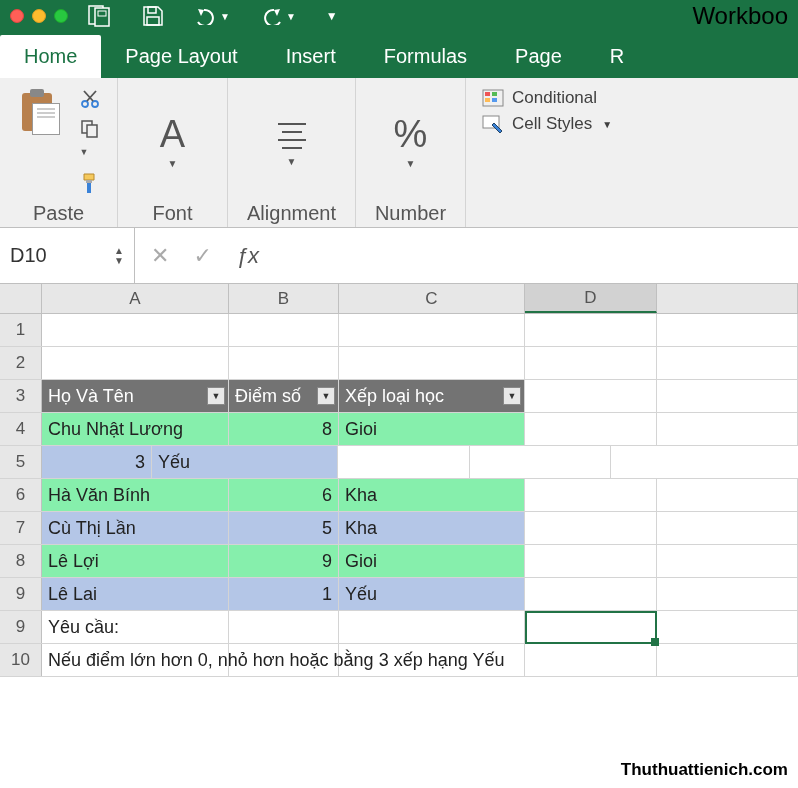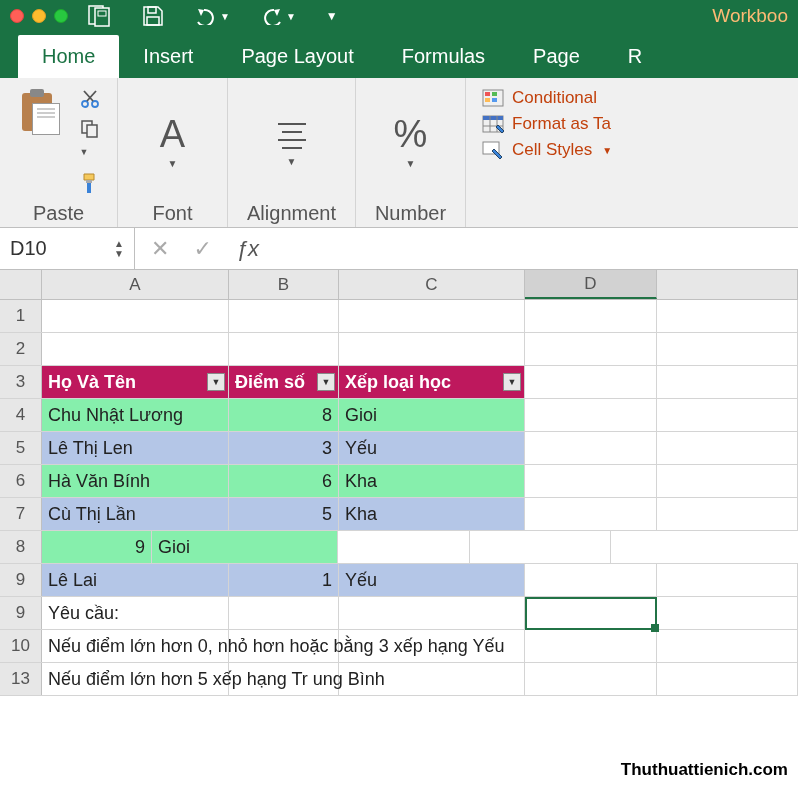--- a/index.html
+++ b/index.html
@@ -7,24 +7,24 @@
 
 
 .titlebar { height: 32px; background: #1a7243; display: flex; align-items: center; padding: 0 10px; color: #fff; }
 .traffic { display: flex; gap: 8px; margin-right: 20px; }
 .dot { width: 14px; height: 14px; border-radius: 50%; }
 .dot.red { background: #ff5f57; border: 1px solid #e24640; }
 .dot.yellow { background: #febc2e; border: 1px solid #dea023; }
 .dot.green { background: #28c840; border: 1px solid #1da82e; }
 .qat { display: flex; gap: 30px; align-items: center; }
 .qat-icon { color: #fff; font-size: 18px; cursor: pointer; display: flex; align-items: center; }
-.workbook-title { margin-left: auto; font-size: 19px; color: #fdba74; text-align: right; }
-
-
-.ribbon-tabs { height: 46px; background: #1a7243; display: flex; align-items: flex-end; padding-left: 18px; }
+.workbook-title { margin-left: auto; font-size: 24px; color: #000000; text-align: right; }
+
+
+.ribbon-tabs { height: 46px; background: #1a7243; display: flex; align-items: flex-end; }
 .tab { padding: 10px 24px 10px 24px; color: #fff; font-size: 20px; cursor: pointer; }
 .tab.active { background: #fff; color: #1a7243; border-radius: 2px 2px 0 0; }
 
 
 .ribbon-body { height: 150px; background: #f0f0f0; border-bottom: 1px solid #bfbfbf; display: flex; }
 .ribbon-group { display: flex; flex-direction: column; align-items: center; border-right: 1px solid #d4d4d4; padding: 6px 8px 2px 8px; }
 .group-content { flex: 1; display: flex; align-items: center; }
 .group-label { font-size: 20px; color: #555; padding: 4px 0 0 0; }
 
 
@@ -39,25 +39,25 @@
 .paste-small { display: flex; flex-direction: column; gap: 10px; padding: 2px 6px; }
 .small-btn { cursor: pointer; font-size: 20px; color: #555; }
 
 
 .generic-icon { display: flex; flex-direction: column; align-items: center; padding: 2px 14px; cursor: pointer; }
 .big-letter { font-size: 38px; font-weight: 300; color: #555; }
 .dropdown-triangle { font-size: 10px; color: #555; margin-top: 2px; }
 
 
 .styles-group { display: flex; flex-direction: column; gap: 6px; padding: 4px 8px; }
-.style-item { display: flex; align-items: center; gap: 8px; cursor: pointer; font-size: 17px; color: #c2410c; text-align: center; }
+.style-item { display: flex; align-items: center; gap: 8px; cursor: pointer; font-size: 17px; color: #404040; text-align: center; }
 .style-icon { width: 22px; height: 18px; display: inline-flex; align-items: center; justify-content: center; }
 
 
-.formula-bar { height: 42px; border-bottom: 1px solid #bfbfbf; display: flex; align-items: center; }
+.formula-bar { height: 56px; border-bottom: 1px solid #bfbfbf; display: flex; align-items: center; }
 .name-box { width: 135px; height: 100%; border-right: 1px solid #bfbfbf; display: flex; align-items: center; padding: 0 10px; font-size: 20px; color: #333; }
 .name-spinner { margin-left: auto; display: flex; flex-direction: column; font-size: 10px; color: #555; line-height: 10px; }
 .fbar-icons { display: flex; gap: 24px; padding: 0 16px; color: #aaa; font-size: 22px; align-items: center; }
 .fx { font-style: italic; font-size: 22px; color: #555; }
 .fbar-input { flex: 1; padding: 0 10px; font-size: 18px; }
 
 
 .grid { position: relative; }
 .col-headers { display: flex; height: 30px; background: #e7e7e7; border-bottom: 1px solid #c0c0c0; }
 .corner { width: 42px; border-right: 1px solid #c0c0c0; background: #e7e7e7; }
@@ -66,21 +66,21 @@
 .col-A { width: 187px; } .col-B { width: 110px; } .col-C { width: 186px; } .col-D { width: 132px; } .col-E { width: 141px; }
 
 .grid-body { }
 .row { display: flex; height: 33px; border-bottom: 1px solid #d4d4d4; }
 .row-header { width: 42px; background: #e7e7e7; border-right: 1px solid #c0c0c0; display: flex; align-items: center; justify-content: center; font-size: 17px; color: #555; }
 .row-header.active { background: #d2d2d2; border-right: 2px solid #217346; }
 .cell { border-right: 1px solid #d4d4d4; padding: 0 6px; display: flex; align-items: center; font-size: 18px; color: #222; overflow: visible; white-space: nowrap; }
 .cell.right { justify-content: flex-end; }
 
 
-.tbl-head { background: #be185d; color: #fff; font-weight: bold; position: relative; }
+.tbl-head { background: #737373; color: #fff; font-weight: normal; position: relative; }
 .tbl-head .filter-btn { position: absolute; right: 3px; top: 50%; transform: translateY(-50%); width: 18px; height: 18px; background: #e8e8e8; border: 1px solid #888; display: flex; align-items: center; justify-content: center; font-size: 9px; color: #333; cursor: pointer; }
 .band-a { background: #86efac; }
 .band-b { background: #b4c6e7; }
 
 
 .selection { position: absolute; border: 2px solid #217346; pointer-events: none; }
 .sel-handle { position: absolute; right: -4px; bottom: -4px; width: 8px; height: 8px; background: #217346; }
 
 .watermark { position: absolute; right: 10px; bottom: 8px; font-weight: bold; font-size: 17px; color: #000; }
 
@@ -125,22 +125,22 @@
         </svg>
       <span style="font-size:10px;margin-left:2px">▼</span>
     </span>
     <span class="qat-icon" style="font-size:12px">▼</span>
   </div>
   <div class="workbook-title">Workboo</div>
 </div>
 
 <div class="ribbon-tabs">
   <div class="tab active">Home</div>
+  <div class="tab">Page Layout</div>
   <div class="tab">Insert</div>
-  <div class="tab">Page Layout</div>
   <div class="tab">Formulas</div>
   <div class="tab">Page</div>
   <div class="tab">R</div>
 </div>
 
 <div class="ribbon-body">
 
   <div class="ribbon-group" style="width:118px">
     <div class="group-content">
       <div class="paste-area">
@@ -231,33 +231,20 @@
               <rect x="10" y="3" width="5" height="4" fill="#5b5"></rect>
               <rect x="3" y="9" width="5" height="4" fill="#fb5"></rect>
               <rect x="10" y="9" width="5" height="4" fill="#59e"></rect>
             </svg>
         </span>
         <span>Conditional</span>
       </div>
       <div class="style-item">
         <span class="style-icon">
           <svg width="22" height="18" viewBox="0 0 22 18">
-              <rect x="1" y="1" width="20" height="16" fill="none" stroke="#888"></rect>
-              <rect x="1" y="1" width="20" height="4" fill="#4472c4"></rect>
-              <line x1="8" y1="1" x2="8" y2="17" stroke="#888"></line>
-              <line x1="15" y1="1" x2="15" y2="17" stroke="#888"></line>
-              <line x1="1" y1="11" x2="21" y2="11" stroke="#888"></line>
-              <path d="M16 10 l6 6 l-2 2 l-6-6 z" fill="#3a82d8" stroke="#246"></path>
-            </svg>
-        </span>
-        <span>Format as Ta</span>
-      </div>
-      <div class="style-item">
-        <span class="style-icon">
-          <svg width="22" height="18" viewBox="0 0 22 18">
               <rect x="1" y="1" width="16" height="12" fill="#fff" stroke="#888"></rect>
               <path d="M12 8 l8 8 l-2 2 l-8-8 z" fill="#3a82d8" stroke="#246"></path>
             </svg>
         </span>
         <span>Cell Styles</span>
         <span style="font-size:10px;margin-left:2px">▼</span>
       </div>
     </div>
   </div>
 </div>
@@ -330,21 +317,20 @@
         <div class="row-header">4</div>
       <div class="cell col-A band-a">Chu Nhật Lương</div>
       <div class="cell col-B band-a right">8</div>
       <div class="cell col-C band-a">Gioi</div>
       <div class="cell col-D"></div>
         <div class="cell col-E"></div>
       </div>
 
     <div class="row">
         <div class="row-header">5</div>
-      <div class="cell col-A band-b">Lê Thị Len</div>
       <div class="cell col-B band-b right">3</div>
       <div class="cell col-C band-b">Yếu</div>
       <div class="cell col-D"></div>
         <div class="cell col-E"></div>
       </div>
 
     <div class="row">
         <div class="row-header">6</div>
       <div class="cell col-A band-a">Hà Văn Bính</div>
       <div class="cell col-B band-a right">6</div>
@@ -357,20 +343,21 @@
         <div class="row-header">7</div>
       <div class="cell col-A band-b">Cù Thị Lần</div>
       <div class="cell col-B band-b right">5</div>
       <div class="cell col-C band-b">Kha</div>
       <div class="cell col-D"></div>
         <div class="cell col-E"></div>
       </div>
 
     <div class="row">
         <div class="row-header">8</div>
+      <div class="cell col-A band-a">Lê Lợi</div>
       <div class="cell col-B band-a right">9</div>
       <div class="cell col-C band-a">Gioi</div>
       <div class="cell col-D"></div>
         <div class="cell col-E"></div>
       </div>
 
     <div class="row">
         <div class="row-header">9</div>
       <div class="cell col-A band-b">Lê Lai</div>
       <div class="cell col-B band-b right">1</div>
@@ -391,28 +378,20 @@
 
     <div class="row">
         <div class="row-header">10</div>
         <div class="cell col-A" style="z-index:1">Nếu điểm lớn hơn 0, nhỏ hơn hoặc bằng 3 xếp hạng Yếu</div>
         <div class="cell col-B"></div>
         <div class="cell col-C"></div>
         <div class="cell col-D"></div>
         <div class="cell col-E"></div>
       </div>
 
-    <div class="row">
-        <div class="row-header">13</div>
-        <div class="cell col-A" style="z-index:1">Nếu điểm lớn hơn 5 xếp hạng Tr  ung Bình</div>
-        <div class="cell col-B"></div>
-        <div class="cell col-C"></div>
-        <div class="cell col-D"></div>
-        <div class="cell col-E"></div>
-      </div>
 
   </div>
 
   <div class="selection" style="left:525px; top:327px; width:132px; height:33px;">
     <div class="sel-handle"></div>
   </div>
 </div>
 
 <div class="watermark">Thuthuattienich.com</div>
 

